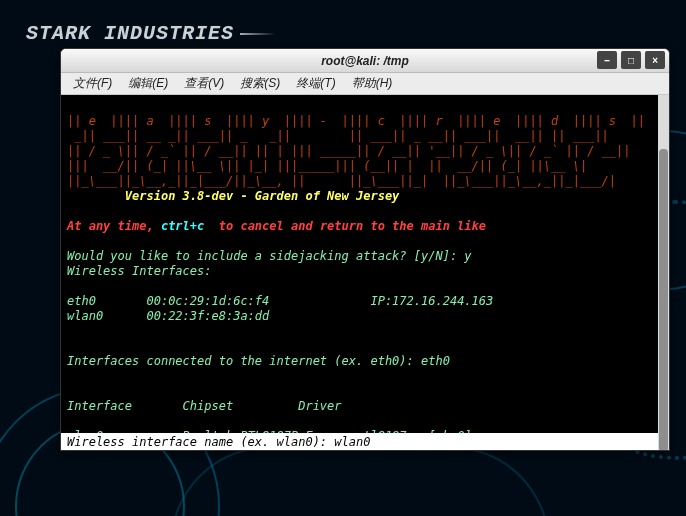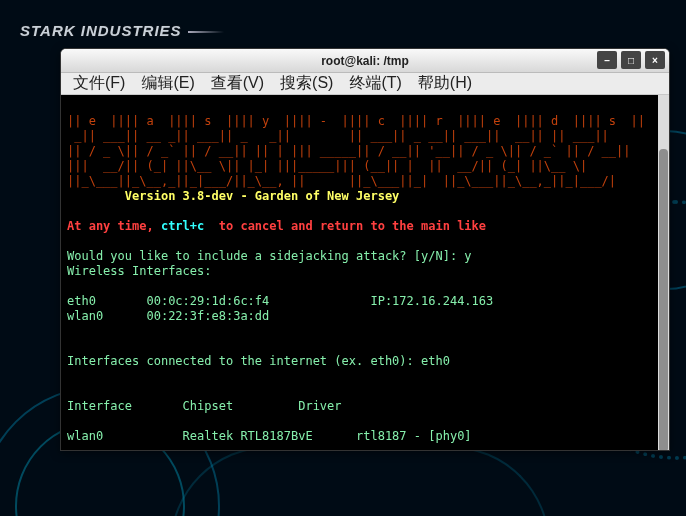--- a/index.html
+++ b/index.html
@@ -1,39 +1,39 @@
 <!DOCTYPE html>
 <html><head>
 <meta charset="utf-8">
 <style>
-  * { margin: 0; padding: 0; box-sizing: border-box; }
+  * { margin: 0; padding: 0; box-sizing: border-box; font-style: italic; }
   body {
     width: 686px;
     height: 516px;
     background: #000b15;
     font-family: sans-serif;
     overflow: hidden;
     position: relative;
   }
   .bg-deco {
     position: absolute;
     inset: 0;
     z-index: 0;
     pointer-events: none;
   }
   .logo {
     position: absolute;
     top: 22px;
-    left: 20px;
+    left: 26px;
     color: #c9d1d9;
     font-style: italic;
     font-weight: bold;
-    font-size: 15px;
+    font-size: 20px;
     letter-spacing: 1px;
-    font-family: Liberation Sans, sans-serif;
+    font-family: Liberation Mono, monospace;
     text-shadow: 0 0 2px #222;
     z-index: 1;
   }
   .logo::after {
     content: "";
     display: inline-block;
     width: 36px;
     height: 2px;
     background: linear-gradient(90deg, #aab 0%, transparent 100%);
     margin-left: 6px;
@@ -104,21 +104,21 @@
     justify-content: center;
     border-radius: 2px;
     cursor: pointer;
   }
   .menubar {
     height: 22px;
     background: #ececec;
     display: flex;
     align-items: center;
     padding: 0 6px;
-    font-size: 16px;
+    font-size: 12px;
     color: #222;
     gap: 4px;
     border-bottom: 1px solid #c8c8c8;
   }
   .menu-item { padding: 2px 6px; cursor: pointer; }
 
   .terminal {
     flex: 1;
     background: #000;
     color: #ddd;
@@ -213,18 +213,19 @@
 <span class="white">eth0       00:0c:29:1d:6c:f4              IP:172.16.244.163</span>
 <span class="white">wlan0      00:22:3f:e8:3a:dd</span>
 
 
 <span class="white">Interfaces connected to the internet (ex. eth0): eth0</span>
 
 
 <span class="white">Interface       Chipset         Driver</span>
 
 <span class="white">wlan0           Realtek RTL8187BvE      rtl8187 - [phy0]</span>
+<div class="input-line">Wireless interface name (ex. wlan0): wlan0</div>
   </div>
 
   <div class="scrollbar-track">
     <div class="scrollbar-thumb"></div>
   </div>
 </div>
 
 </body></html>

